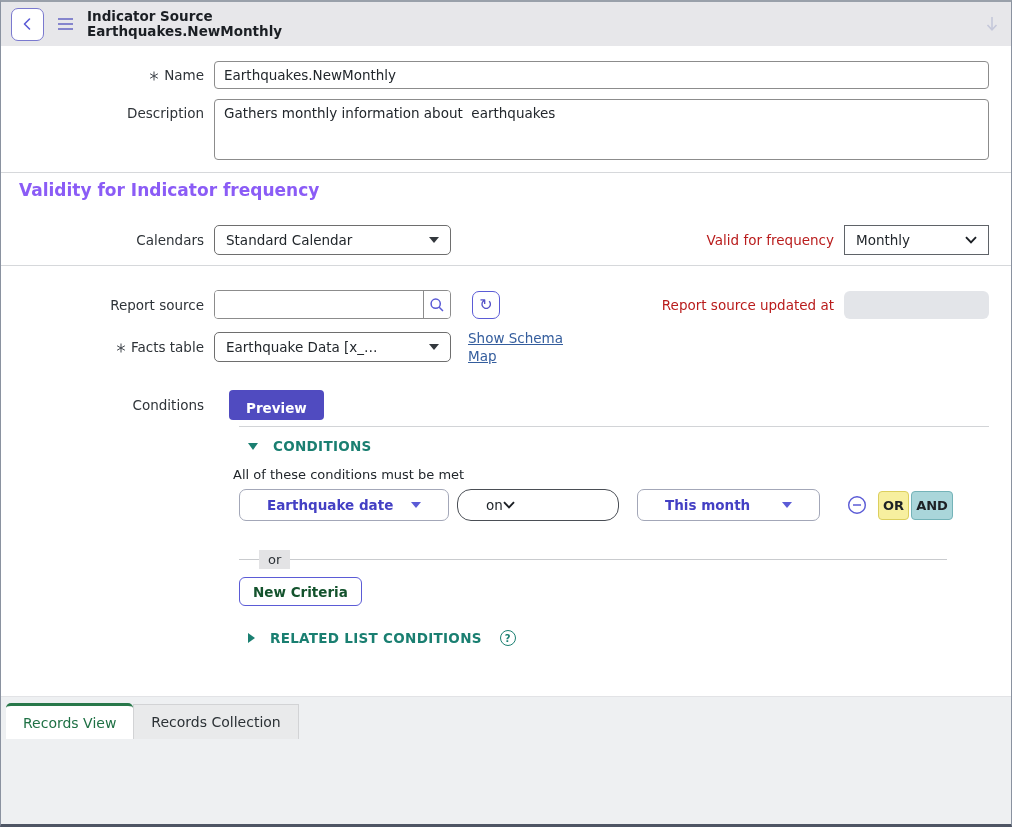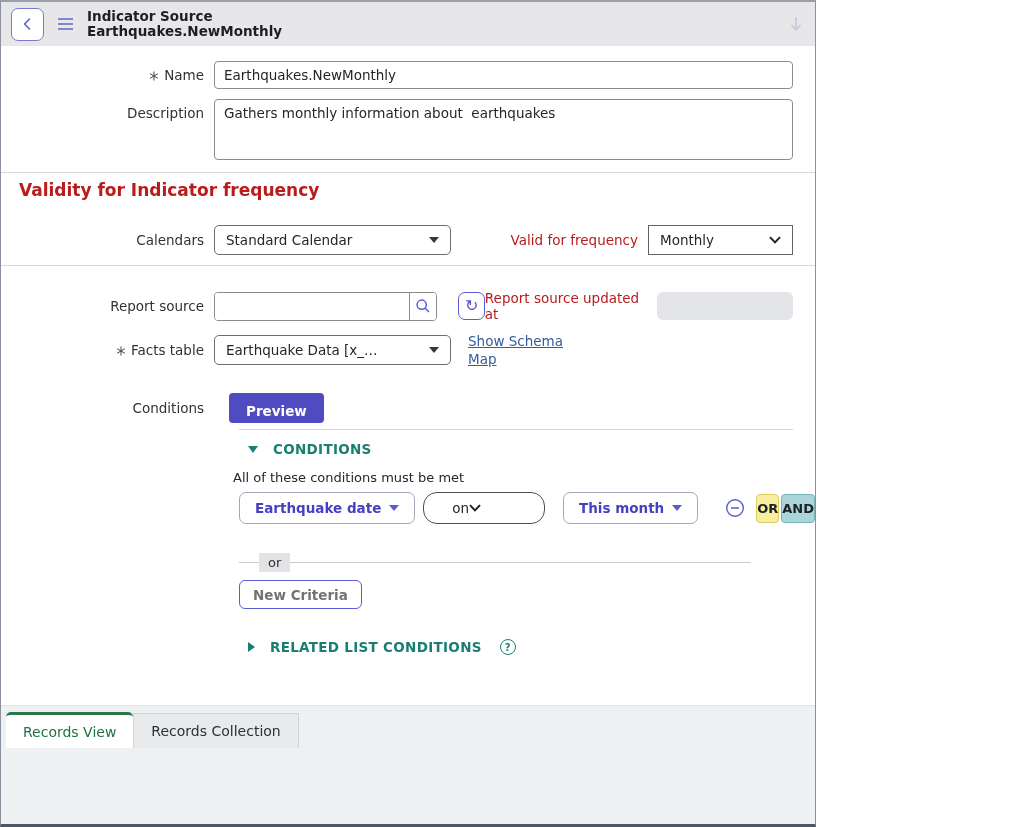--- a/index.html
+++ b/index.html
@@ -1,19 +1,19 @@
 <!DOCTYPE html>
 <html><head>
 <meta charset="utf-8">
 <style>
   * { box-sizing: border-box; margin: 0; padding: 0; }
   html,body { width:1012px; height:827px; }
   body { font-family: "DejaVu Sans", "Liberation Sans", sans-serif; font-size:13.5px; color:#22272c; }
   .screen {
-    width:816px; height:827px;
+    width:1012px; height:827px;
     border:1px solid #8a92a0; border-top:2px solid #99a0aa; border-bottom:3px solid #4e5564;
     display:flex; flex-direction:column; background:#fff; overflow:hidden;
   }
   
   .topbar { height:44px; flex:none; background:#e7e7ea; display:flex; align-items:center; padding:0 12px 0 10px; }
   .back-btn { width:33px; height:33px; background:#fff; border:1px solid #7a79cf; border-radius:7px;
     display:flex; align-items:center; justify-content:center; cursor:pointer; }
   .menu-icon { margin-left:13px; display:flex; align-items:center; cursor:pointer; }
   .topbar-title { margin-left:13px; font-weight:bold; font-size:13.5px; line-height:15.5px; color:#1b1f24; }
   .scroll-down-icon { margin-left:auto; display:flex; }
@@ -22,21 +22,21 @@
   .frow { display:flex; align-items:center; margin-right:22px; }
   .frow.top { align-items:flex-start; }
   .flabel { width:213px; flex:none; text-align:right; padding-right:10px; color:#2e3338;
     display:flex; justify-content:flex-end; align-items:center; gap:5px; }
   .req-star { display:inline-flex; margin-top:1px; }
   .txt-input { flex:1; height:28px; border:1px solid #8c8c8c; border-radius:4px; padding:0 9px;
     font-family:inherit; font-size:13.5px; color:#22272c; background:#fff; }
   .txt-area { flex:1; height:61px; border:1px solid #8c8c8c; border-radius:4px; padding:5px 9px;
     font-family:inherit; font-size:13.5px; color:#22272c; resize:none; }
   .divider { border-top:1px solid #d6d8db; margin-top:12px; }
-  .section-title { font-size:17px; font-weight:600; color:#b91c1c; margin:7px 0 0 18px; }
+  .section-title { font-size:17px; font-weight:600; color:#8b5cf6; margin:7px 0 0 18px; }
   
   .ref-dd { width:237px; height:30px; border:1px solid #6e6e6e; border-radius:5px; background:#fff;
     display:flex; align-items:center; padding:0 11px; cursor:pointer;gap:36px; }
   .ref-dd .dd-text { flex:1; white-space:nowrap; overflow:hidden; text-overflow:ellipsis; }
   .caret-down { width:0; height:0; border-left:5px solid transparent; border-right:5px solid transparent;
     border-top:6px solid #33383d; flex:none; margin-left:8px; }
   .sel-box { height:30px; border:1px solid #5f6368; border-radius:0; background:#fff;
     display:flex; align-items:center; padding:0 11px; cursor:pointer; }
   .sel-box .dd-text { flex:1; }
   .rt-group { margin-left:auto; display:flex; align-items:center; }
@@ -55,34 +55,34 @@
   .cond-divider { border-top:1px solid #d2d4d7; margin:6px 22px 0 238px; }
   .tsec-row { display:flex; align-items:center; gap:15px; margin-left:247px; margin-top:11px; }
   .tri-down { width:0; height:0; border-left:5.5px solid transparent; border-right:5.5px solid transparent; border-top:7px solid #1a7f71; cursor:pointer; }
   .tri-right { width:0; height:0; border-top:5.5px solid transparent; border-bottom:5.5px solid transparent; border-left:7px solid #1a7f71; cursor:pointer; }
   .tsec-title { color:#1a7f71; font-weight:bold; font-size:13.5px; letter-spacing:.3px; cursor:pointer; }
   .help-icon { width:16px; height:16px; border:1.3px solid #1a7f71; border-radius:50%; color:#1a7f71;
     font-size:10px; font-weight:bold; display:flex; align-items:center; justify-content:center; margin-left:3px; cursor:pointer; }
   .must-met { margin:13px 0 0 232px; font-size:13px; color:#22272c; }
   .cond-row { display:flex; align-items:center; margin:7px 0 0 238px; }
   .cond-dd { height:32px; border:1px solid #a3a7b8; border-radius:7px; background:#fff; display:flex; align-items:center;
-    padding:0 15px; cursor:pointer; color:#4440c4; font-weight:bold; }
+    padding:0 27px; cursor:pointer; color:#4440c4; font-weight:bold; }
   .cond-dd .dd-text { flex:1; white-space:nowrap; overflow:hidden; }
   .cond-dd .caret-down { border-top-color:#5b5bd6; }
   .cond-sel { width:162px; height:32px; margin-left:8px; border:1px solid #4a4e55; border-radius:14px; background:#fff;
     display:flex; align-items:center; padding:0 28px; cursor:pointer; }
   .minus-btn { margin-left:27px; display:flex; cursor:pointer; }
   .or-btn { margin-left:11px; width:31px; height:29px; background:#f7ef9f; border:1px solid #dccf5e; border-radius:4px;
     font-weight:bold; font-size:13px; color:#1d2125; font-family:inherit; cursor:pointer; }
   .and-btn { margin-left:2px; width:42px; height:29px; background:#aad6da; border:1px solid #74b3b8; border-radius:4px;
     font-weight:bold; font-size:13px; color:#1d2125; font-family:inherit; cursor:pointer; }
   .or-divider { margin:38px 64px 0 238px; border-top:1px solid #c9cbce; position:relative; height:1px; }
   .or-chip { position:absolute; left:20px; top:-10px; background:#e3e3e5; padding:2px 9px; font-size:13px; color:#2c3136; }
-  .new-criteria-btn { margin:17px 0 6px 238px; height:29px; padding:0 13px; background:#fff; border:1px solid #5b5bd6; border-radius:6px;
-    color:#737373; font-weight:bold; font-size:13.5px; font-family:inherit; cursor:pointer; }
+  .new-criteria-btn { margin:17px 0 0 238px; height:29px; padding:0 13px; background:#fff; border:1px solid #5b5bd6; border-radius:6px;
+    color:#14532d; font-weight:bold; font-size:13.5px; font-family:inherit; cursor:pointer; }
   .related-row { margin-top:24px; margin-bottom:50px; }
   
   .bottom { flex:1; background:#eef0f2; padding:6px 5px 4px 5px; display:flex; flex-direction:column; border-top:1px solid #e2e3e6; }
   .tabs-row { display:flex; align-items:flex-end; height:36px; flex:none; }
   .tab { height:36px; padding:0 17px; display:flex; align-items:center; font-size:14px; cursor:pointer; }
   .tab.active { background:#fff; border-top:3px solid #28784a; border-radius:5px 5px 0 0; color:#1f7145; position:relative; z-index:2; }
   .tab.inactive { background:#e9eaeb; border:1px solid #d2d3d5; border-bottom:none; color:#2b3135; height:35px; }
   .tab-card { flex:1; background:#fff; border-radius:0 8px 8px 8px; display:flex; align-items:center; position:relative; z-index:1; padding-right:22px; }
   .tab-card .flabel { width:208px; }
   .lv-select { flex:1; height:30px; border:1px solid #5f6368; border-radius:4px; display:flex; align-items:center; padding:0 11px; cursor:pointer; background:#fff; }

